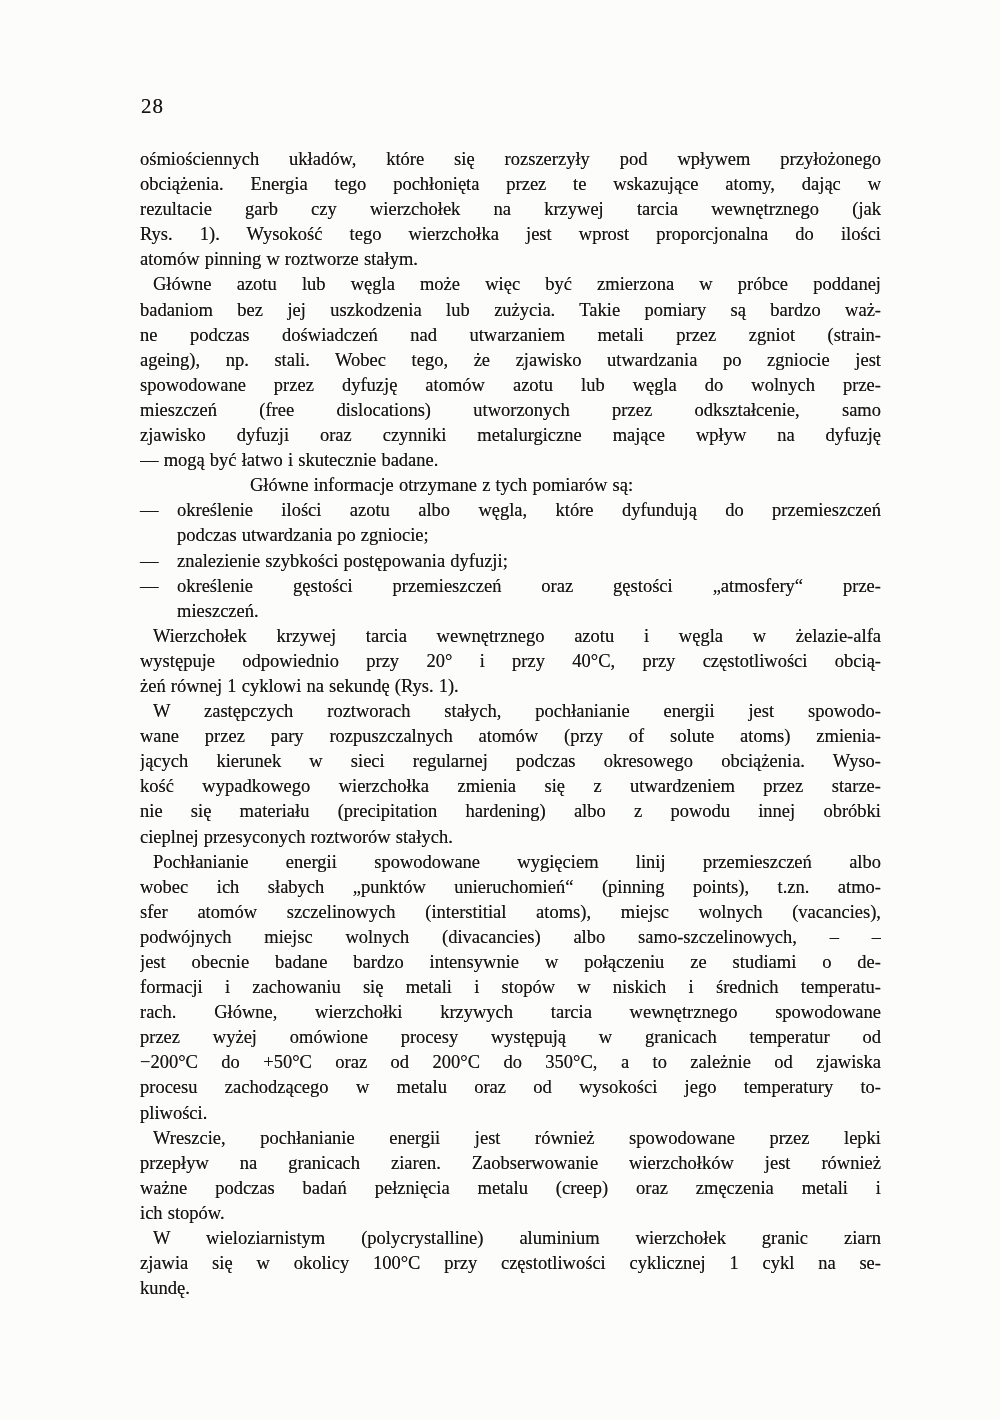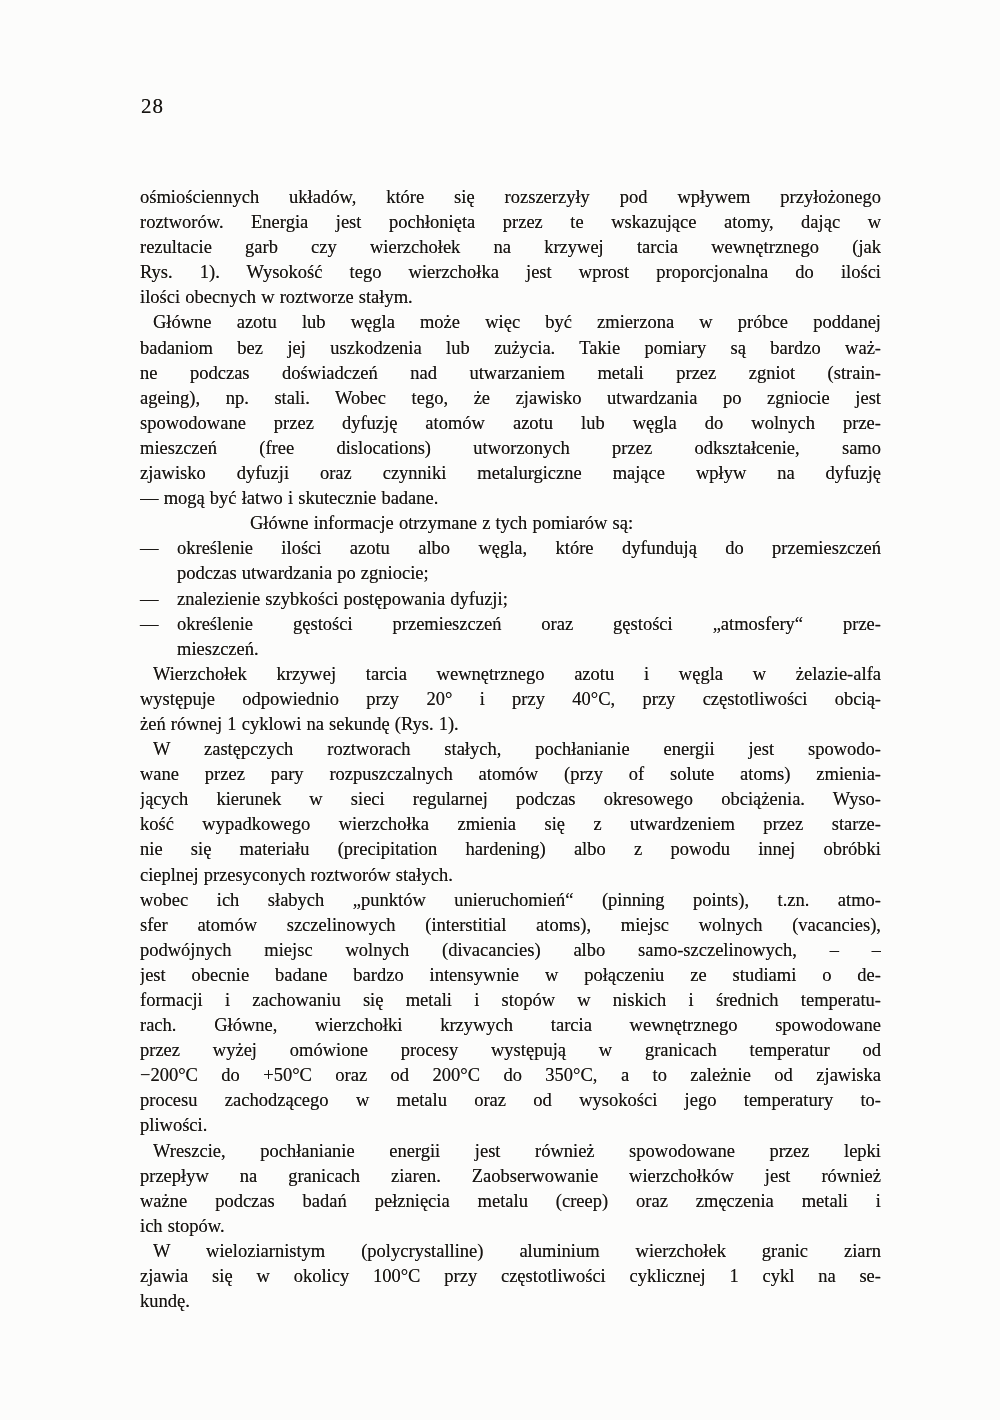--- a/index.html
+++ b/index.html
@@ -27,21 +27,20 @@
     font-size: 21px;
     letter-spacing: 1px;
   }
   .body-text {
     position: absolute;
     left: 140px;
     top: 147px;
     width: 741px;
     font-size: 18.5px;
     line-height: 25.1px;
-    margin-top: 38px;
   }
   .blk { margin: 0; }
   
   .ln {
     height: 25.1px;
     overflow: hidden;
     text-align: justify;
     word-spacing: 0.5px;
   }
   .ln::after {
@@ -69,24 +68,24 @@
   }
 </style>
 </head>
 <body style="background: rgb(252, 252, 251);">
 
 <div class="page" style="color: rgb(23, 20, 17);">
   <div class="page-number">28</div>
   <div class="body-text">
       <div class="blk para">
         <div class="ln">ośmiościennych układów, które się rozszerzyły pod wpływem przyłożonego</div>
-        <div class="ln">roztworów. Energia jest pochłonięta przez te wskazujące atomy, dając w</div>
+        <div class="ln">obciążenia. Energia tego pochłonięta przez te wskazujące atomy, dając w</div>
         <div class="ln">rezultacie garb czy wierzchołek na krzywej tarcia wewnętrznego (jak</div>
         <div class="ln">Rys. 1). Wysokość tego wierzchołka jest wprost proporcjonalna do ilości</div>
-        <div class="ln last">ilości obecnych w roztworze stałym.</div>
+        <div class="ln last">atomów pinning w roztworze stałym.</div>
       </div>
       <div class="blk para">
         <div class="ln ind">Główne azotu lub węgla może więc być zmierzona w próbce poddanej</div>
         <div class="ln">badaniom bez jej uszkodzenia lub zużycia. Takie pomiary są bardzo waż-</div>
         <div class="ln">ne podczas doświadczeń nad utwarzaniem metali przez zgniot (strain-</div>
         <div class="ln">ageing), np. stali. Wobec tego, że zjawisko utwardzania po zgniocie jest</div>
         <div class="ln">spowodowane przez dyfuzję atomów azotu lub węgla do wolnych prze-</div>
         <div class="ln">mieszczeń (free dislocations) utworzonych przez odkształcenie, samo</div>
         <div class="ln">zjawisko dyfuzji oraz czynniki metalurgiczne mające wpływ na dyfuzję</div>
         <div class="ln last">— mogą być łatwo i skutecznie badane.</div>
@@ -115,20 +114,21 @@
       </div>
       <div class="blk para">
         <div class="ln ind">W zastępczych roztworach stałych, pochłanianie energii jest spowodo-</div>
         <div class="ln">wane przez pary rozpuszczalnych atomów (przy of solute atoms) zmienia-</div>
         <div class="ln">jących kierunek w sieci regularnej podczas okresowego obciążenia. Wyso-</div>
         <div class="ln">kość wypadkowego wierzchołka zmienia się z utwardzeniem przez starze-</div>
         <div class="ln">nie się materiału (precipitation hardening) albo z powodu innej obróbki</div>
         <div class="ln last">cieplnej przesyconych roztworów stałych.</div>
       </div>
       <div class="blk para">
+        <div class="ln ind">Pochłanianie energii spowodowane wygięciem linij przemieszczeń albo</div>
         <div class="ln">wobec ich słabych „punktów unieruchomień“ (pinning points), t.zn. atmo-</div>
         <div class="ln">sfer atomów szczelinowych (interstitial atoms), miejsc wolnych (vacancies),</div>
         <div class="ln">podwójnych miejsc wolnych (divacancies) albo samo-szczelinowych, – –</div>
         <div class="ln">jest obecnie badane bardzo intensywnie w połączeniu ze studiami o de-</div>
         <div class="ln">formacji i zachowaniu się metali i stopów w niskich i średnich temperatu-</div>
         <div class="ln">rach. Główne, wierzchołki krzywych tarcia wewnętrznego spowodowane</div>
         <div class="ln">przez wyżej omówione procesy występują w granicach temperatur od</div>
         <div class="ln">−200°C do +50°C oraz od 200°C do 350°C, a to zależnie od zjawiska</div>
         <div class="ln">procesu zachodzącego w metalu oraz od wysokości jego temperatury to-</div>
         <div class="ln last">pliwości.</div>

